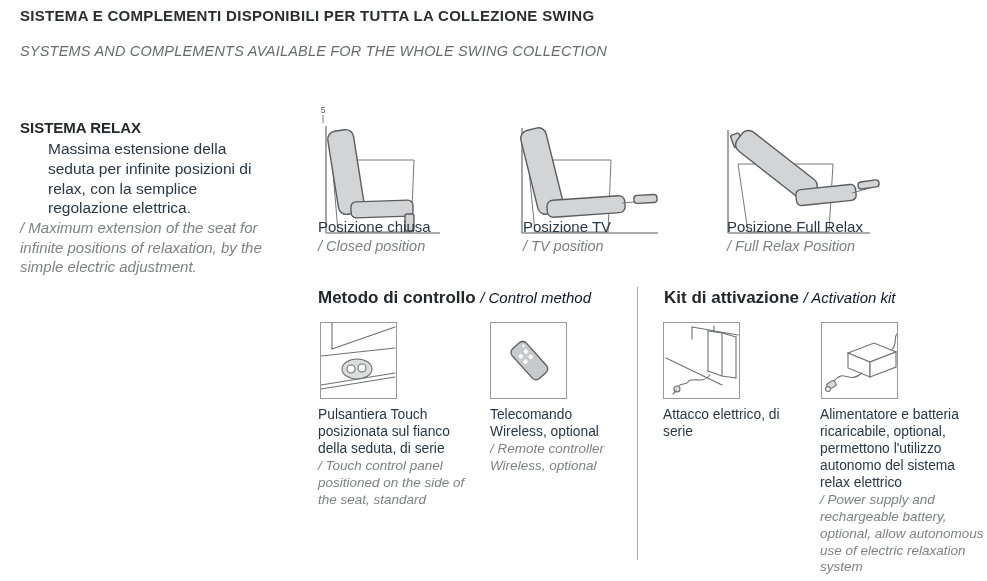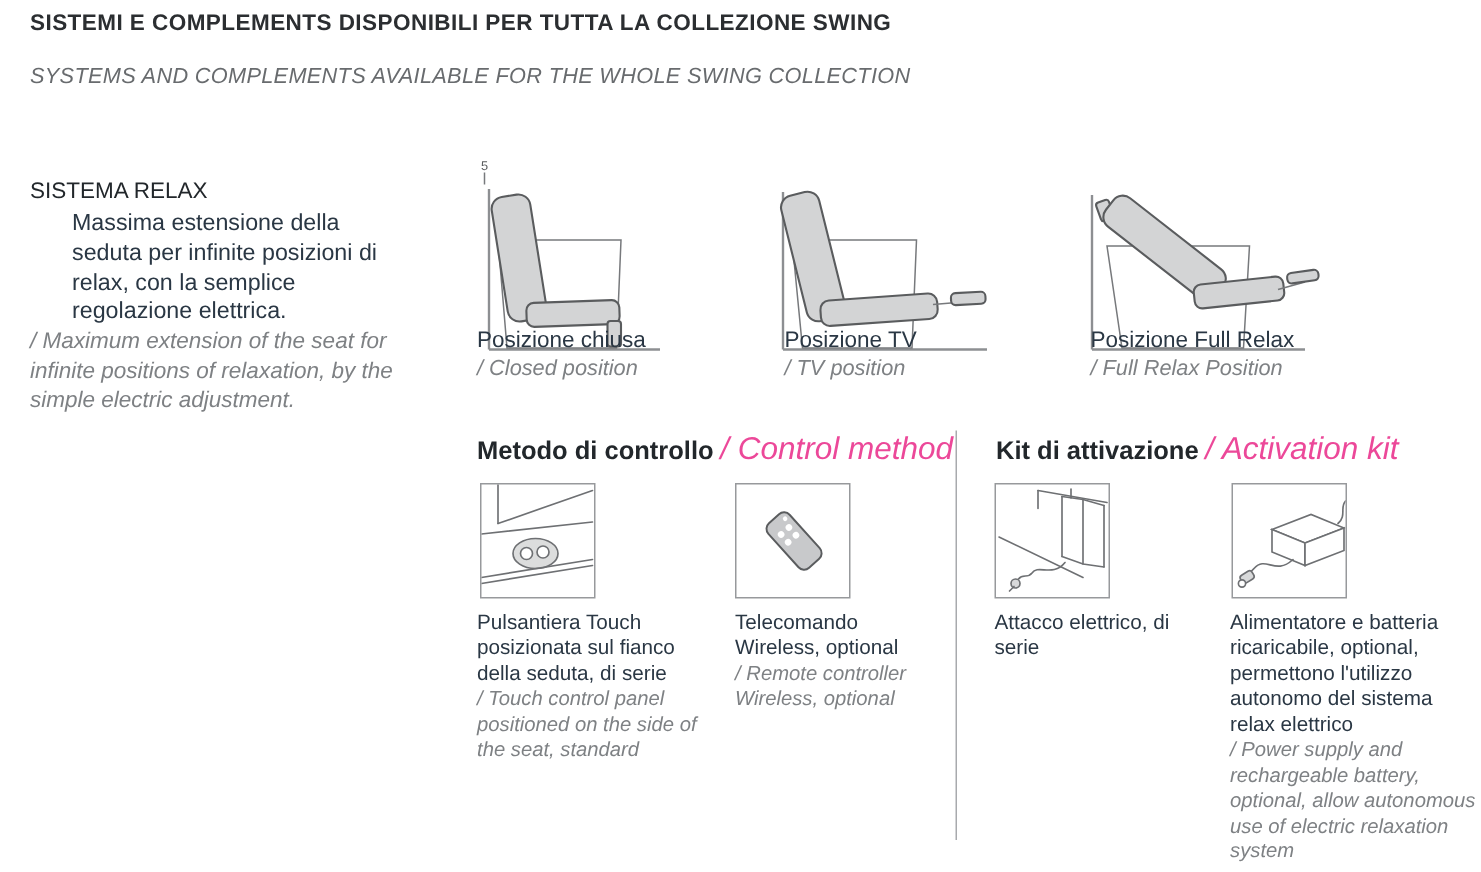--- a/index.html
+++ b/index.html
@@ -4,47 +4,47 @@
 <style>
   html,body{margin:0;padding:0;background:#fff;}
   .page{
     position:relative;width:987px;height:581px;background:#ffffff;
     font-family:"Liberation Sans",sans-serif;overflow:hidden;
     color:#2a3744;
   }
   .abs{position:absolute;}
   .title-it{font-size:15px;font-weight:bold;color:#2b2e31;letter-spacing:.3px;}
   .title-en{font-size:14.5px;font-style:italic;color:#686b6e;letter-spacing:.2px;}
-  .h-bold{font-size:15px;font-weight:normal;color:#22272b;}
+  .h-bold{font-size:15px;font-weight:bold;color:#22272b;}
   .body-it{font-size:15.5px;color:#2a3744;line-height:1.28;margin-left:28px;}
   .body-en{font-size:15px;font-style:italic;color:#7e8184;line-height:1.28;}
   .cap-it{font-size:15px;color:#2a3744;line-height:1.25;}
   .cap-en{font-size:14.5px;font-style:italic;color:#7e8184;line-height:1.25;}
   .sec-head .it{font-size:17px;font-weight:bold;color:#22272b;}
-  .sec-head .en{font-size:21px;font-style:italic;color:#ec4899;}
+  .sec-head .en{font-size:15px;font-style:italic;color:#0f172a;}
   .icon-box{
     position:absolute;width:77px;height:77px;border:1px solid #97999c;
     box-sizing:border-box;background:#fff;
   }
   .small-it{font-size:13.8px;color:#2a3744;line-height:1.24;}
   .small-en{font-size:13.5px;font-style:italic;color:#7e8184;line-height:1.24;margin-top:1px;}
   .divider{position:absolute;width:1px;background:#a8aaad;}
   svg{display:block;}
   .ln{stroke:#77797c;stroke-width:1;fill:none;}
   .wall{stroke:#8d8f92;stroke-width:1.6;fill:none;}
   .cushion{fill:#d3d4d5;stroke:#5a5c5e;stroke-width:1.4;}
   .icoln{stroke:#6e7073;stroke-width:1.1;fill:none;stroke-linecap:round;}
   .icofill{fill:#dcdddd;stroke:#6e7073;stroke-width:1.1;}
 </style>
 </head>
 <body>
 
 <div class="page">
 
-  <div class="abs title-it" style="left:20px;top:7px;">SISTEMI E COMPLEMENTS DISPONIBILI PER TUTTA LA COLLEZIONE SWING</div>
+  <div class="abs title-it" style="left:20px;top:7px;">SISTEMA E COMPLEMENTI DISPONIBILI PER TUTTA LA COLLEZIONE SWING</div>
   <div class="abs title-en" style="left:20px;top:27px;margin-top:16px;">SYSTEMS AND COMPLEMENTS AVAILABLE FOR THE WHOLE SWING COLLECTION</div>
 
   <div class="abs" style="left:20px;top:119px;width:252px;">
     <div class="h-bold" style="margin-bottom:3px;">SISTEMA RELAX</div>
     <div class="body-it">Massima estensione della seduta per infinite posizioni di relax, con la semplice regolazione elettrica.</div>
     <div class="body-en">/ Maximum extension of the seat for infinite positions of relaxation, by the simple electric adjustment.</div>
   </div>
 
   <svg class="abs" style="left:314px;top:102px;" width="130" height="144" viewBox="0 0 130 144">
     <text x="9" y="11" font-size="8.5" fill="#5a5c5e" text-anchor="middle">5</text>

